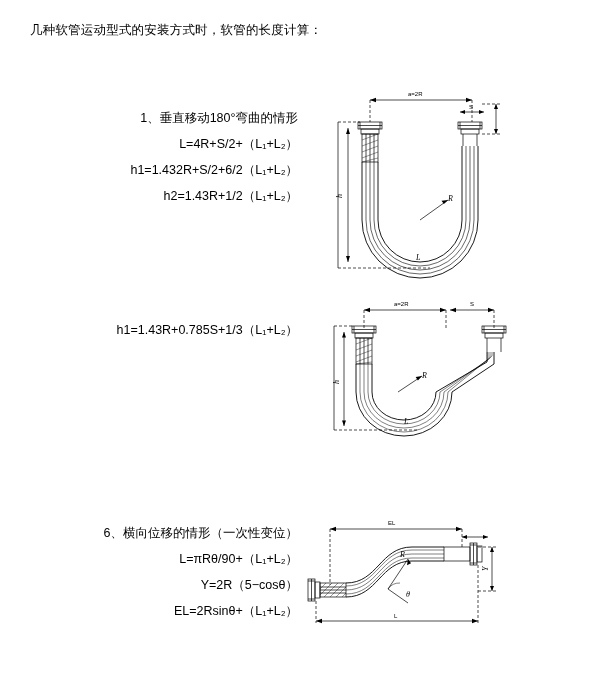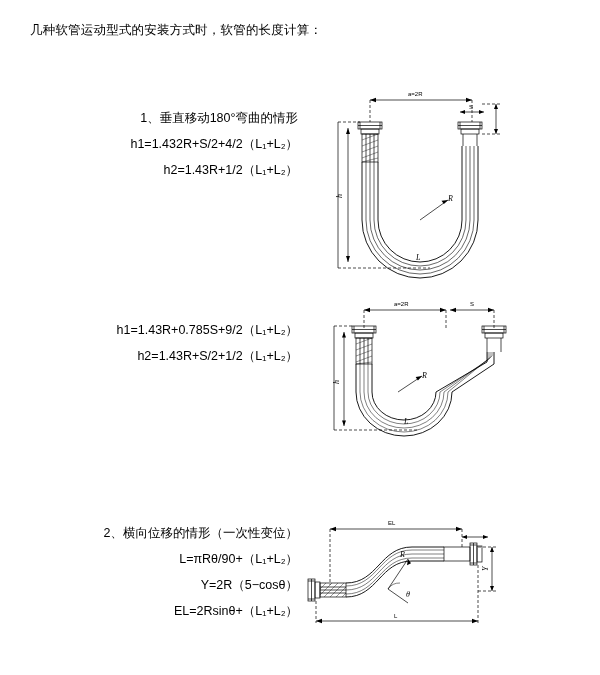--- a/index.html
+++ b/index.html
@@ -72,21 +72,22 @@
 </head>
 <body>
 
 <div class="page">
 
   <div class="title">几种软管运动型式的安装方式时，软管的长度计算：</div>
 
   <div class="section" style="top:110px;">
     <div class="sec-text">
       <div class="sec-heading">1、垂直移动180°弯曲的情形</div>
-      <div class="formula">h1=1.432R+S/2+4/2（L₁+L₂）</div>
+      <div class="formula">L=4R+S/2+（L₁+L₂）</div>
+      <div class="formula">h1=1.432R+S/2+6/2（L₁+L₂）</div>
       <div class="formula">h2=1.43R+1/2（L₁+L₂）</div>
     </div>
 
     <div class="diagram" style="left:320px; top:-40px;">
       <svg width="220" height="210" viewBox="0 0 220 210">
         <g fill="none" stroke="#000" stroke-width="0.7">
 
           <line x1="50" y1="30" x2="152" y2="30"></line>
           <path d="M50 30 l6 -2.2 v4.4 z" fill="#000" stroke="none"></path>
           <path d="M152 30 l-6 -2.2 v4.4 z" fill="#000" stroke="none"></path>
@@ -155,22 +156,21 @@
           <path d="M176 64 l-2 -5 h4 z" fill="#000" stroke="none"></path>
           <line x1="162" y1="34" x2="180" y2="34" stroke-dasharray="3,2"></line>
           <line x1="162" y1="64" x2="180" y2="64" stroke-dasharray="3,2"></line>
         </g>
       </svg>
     </div>
   </div>
 
   <div class="section" style="top:322px;">
     <div class="sec-text">
-      <div class="formula">h1=1.43R+0.785S+9/2（L₁+L₂）</div>
-      <div class="formula">h2=1.43R+S/2+1/2（L₁+L₂）</div>
+      <div class="formula">h1=1.43R+0.785S+1/3（L₁+L₂）</div>
     </div>
 
     <div class="diagram" style="left:318px; top:-42px;">
       <svg width="220" height="180" viewBox="0 0 220 180">
         <g fill="none" stroke="#000" stroke-width="0.7">
 
           <line x1="46" y1="30" x2="128" y2="30"></line>
           <path d="M46 30 l6 -2.2 v4.4 z" fill="#000" stroke="none"></path>
           <path d="M128 30 l-6 -2.2 v4.4 z" fill="#000" stroke="none"></path>
           <text x="76" y="26" class="dim-txt" stroke="none" fill="#000">a=2R</text>
@@ -230,21 +230,21 @@
           <text x="21" y="104" class="lbl-txt" stroke="none" fill="#000" transform="rotate(-90 21 104)">h</text>
 
           <text x="86" y="144" class="lbl-txt" stroke="none" fill="#000">L</text>
         </g>
       </svg>
     </div>
   </div>
 
   <div class="section" style="top:525px;">
     <div class="sec-text">
-      <div class="sec-heading">2、横向位移的情形（一次性变位）</div>
+      <div class="sec-heading">6、横向位移的情形（一次性变位）</div>
       <div class="formula">L=πRθ/90+（L₁+L₂）</div>
       <div class="formula">Y=2R（5−cosθ）</div>
       <div class="formula">EL=2Rsinθ+（L₁+L₂）</div>
     </div>
 
     <div class="diagram" style="left:292px; top:-18px;">
       <svg width="230" height="130" viewBox="0 0 230 130">
         <g fill="none" stroke="#000" stroke-width="0.7">
 
           <line x1="38" y1="22" x2="170" y2="22"></line>

